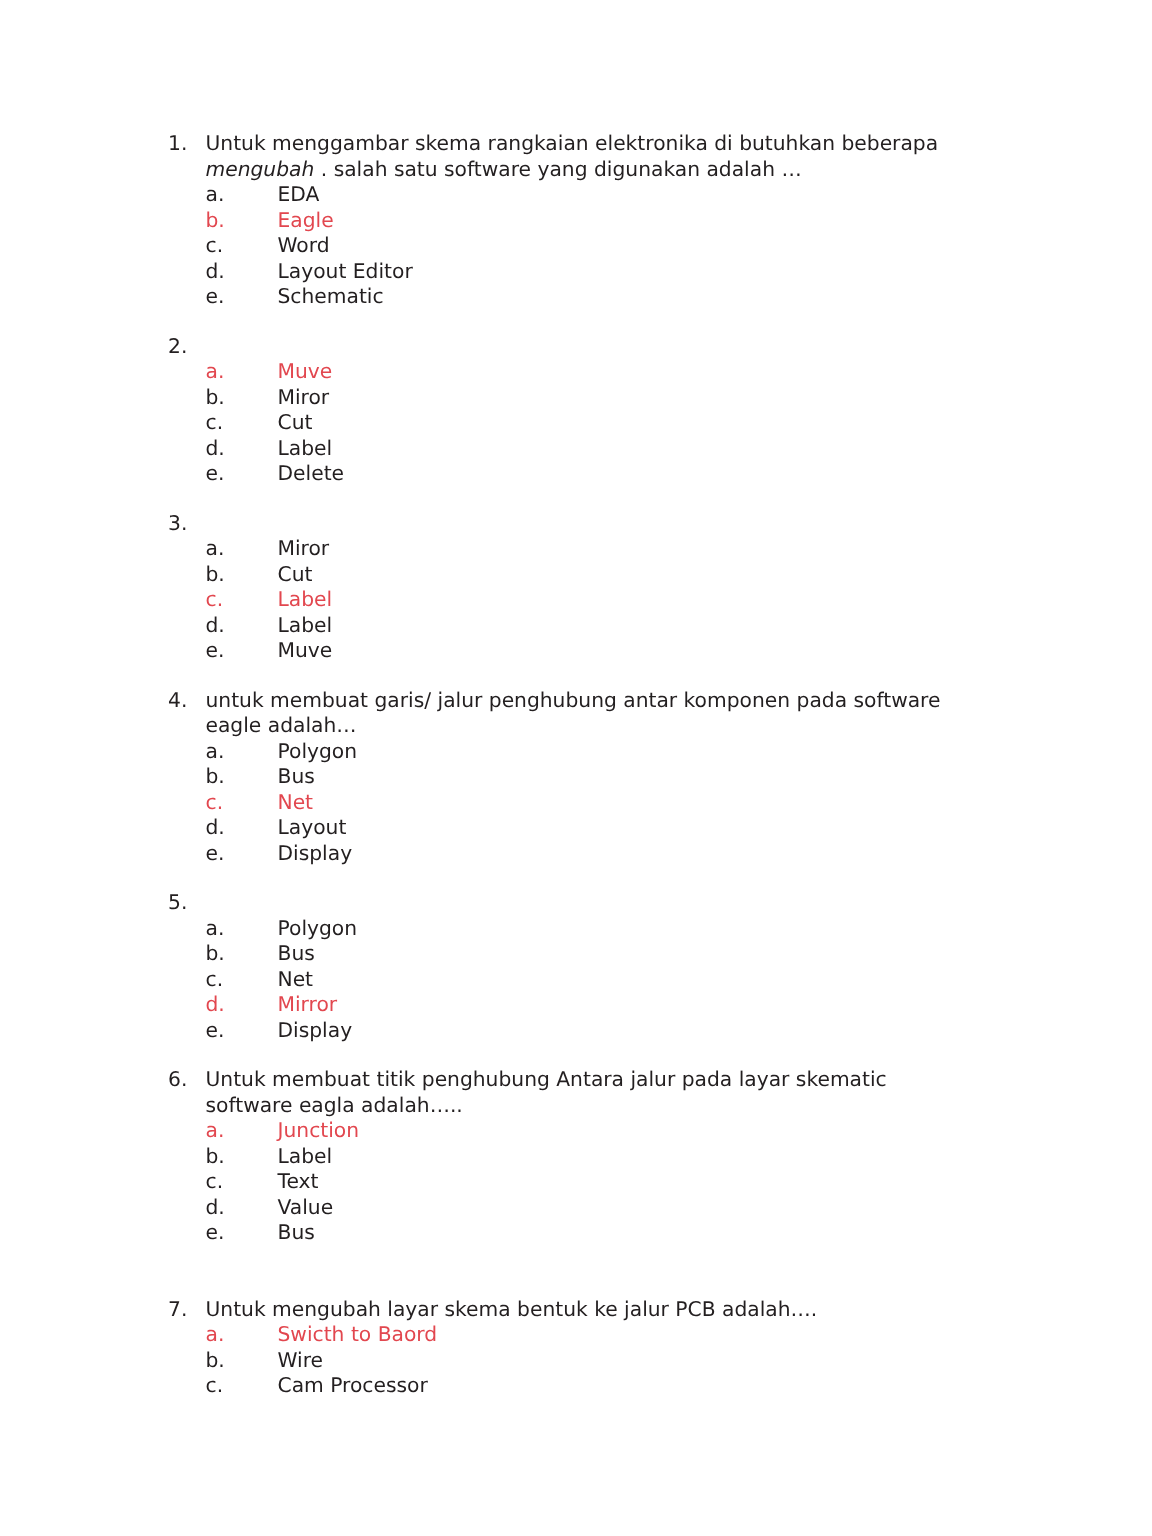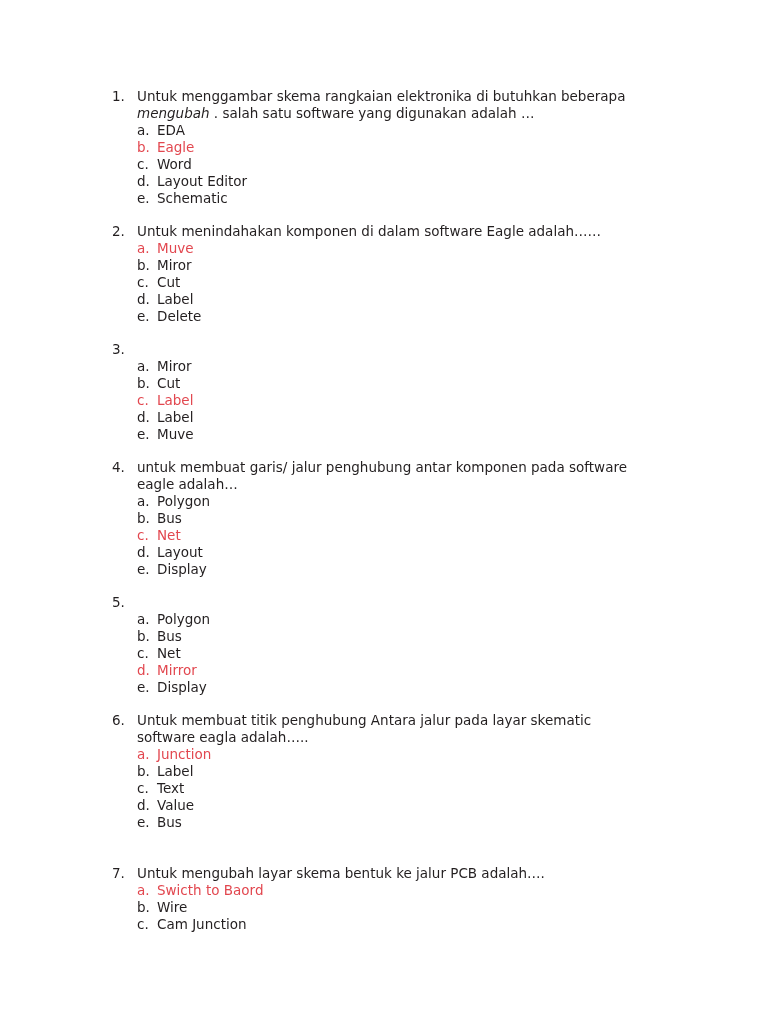--- a/index.html
+++ b/index.html
@@ -67,20 +67,21 @@
     font-size: 13.5px;
     line-height: 17px;
     padding-left: 25px;
   }
   .opt-marker {
     width: 20px;
     flex: 0 0 20px;
   }
   .opt-text {
     flex: 0 1 auto;
+    margin-left: 28px;
   }
   .option.highlight .opt-marker,
   .option.highlight .opt-text {
     color: #e2474f;
   }
 </style>
 </head>
 <body>
 
 <div class="page">
@@ -109,21 +110,20 @@
           </li>
           <li class="option">
             <span class="opt-marker">e.</span>
             <span class="opt-text">Schematic</span>
           </li>
         </ul>
       </li>
       <li class="question-block">
         <div class="question-line">
           <span class="q-number">2.</span>
-          <span class="q-text">Untuk menindahakan komponen di dalam software  Eagle adalah……</span>
         </div>
         <ul class="options">
           <li class="option highlight">
             <span class="opt-marker">a.</span>
             <span class="opt-text">Muve</span>
           </li>
           <li class="option">
             <span class="opt-marker">b.</span>
             <span class="opt-text">Miror</span>
           </li>
@@ -260,18 +260,18 @@
           <li class="option highlight">
             <span class="opt-marker">a.</span>
             <span class="opt-text">Swicth to Baord</span>
           </li>
           <li class="option">
             <span class="opt-marker">b.</span>
             <span class="opt-text">Wire</span>
           </li>
           <li class="option">
             <span class="opt-marker">c.</span>
-            <span class="opt-text">Cam Junction</span>
+            <span class="opt-text">Cam Processor</span>
           </li>
         </ul>
       </li>
     </ol>
 </div>
 
 </body></html>

